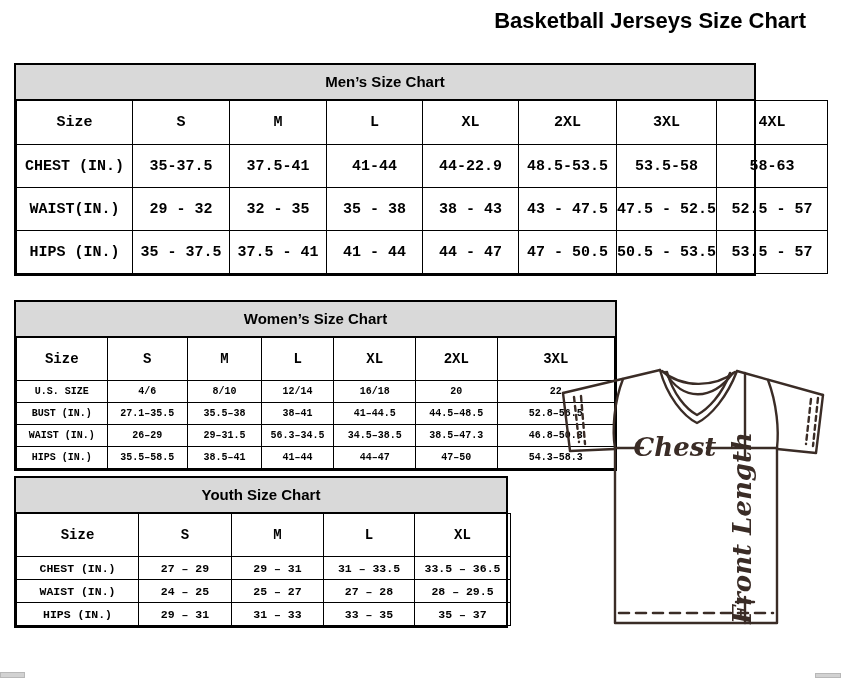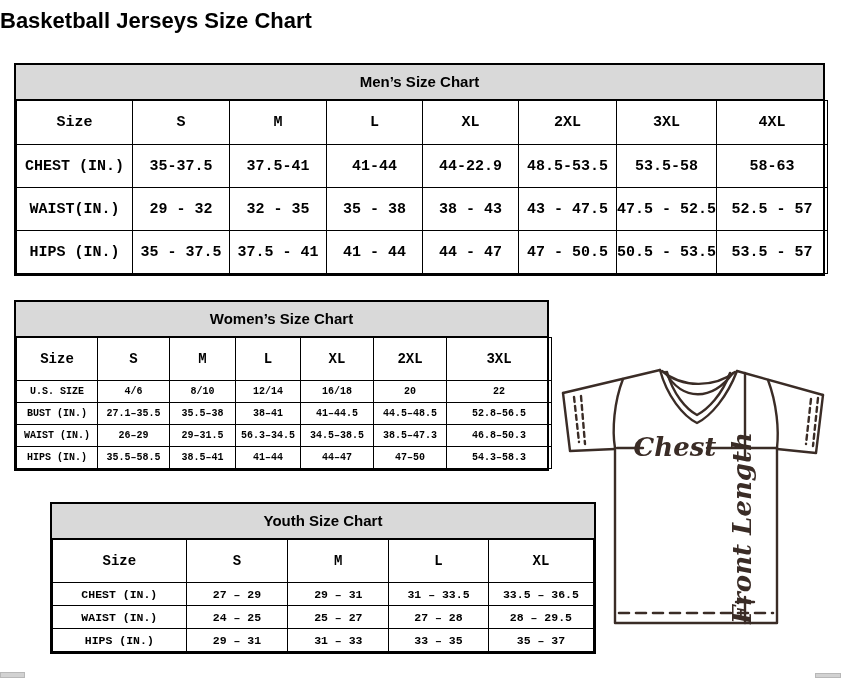--- a/index.html
+++ b/index.html
@@ -3,46 +3,46 @@
 <meta charset="utf-8">
 <style>
   html,body{margin:0;padding:0;}
   body{
     width:843px;height:679px;position:relative;overflow:hidden;
     background:#ffffff;color:#000;
     font-family:"Liberation Sans",sans-serif;
   }
   .page-title{
     position:absolute;top:8px;left:0;width:806px;margin:0;
-    text-align:left;font-size:22px;font-weight:bold;letter-spacing:0;
+    text-align:right;font-size:22px;font-weight:bold;letter-spacing:0;
   }
   .tblwrap{position:absolute;border:2px solid #000;background:#fff;box-sizing:border-box;}
   .section-header{
     background:#d9d9d9;border-bottom:1px solid #000;
     text-align:center;font-weight:bold;font-size:15px;
     height:34px;line-height:34px;
   }
   table.sizes{border-collapse:collapse;table-layout:fixed;width:100%;font-family:Liberation Mono, monospace;}
   table.sizes th,table.sizes td{
     border:1px solid #000;text-align:center;vertical-align:middle;
     font-weight:bold;padding:0;overflow:hidden;white-space:nowrap;
   }
   
-  .mens-wrap{left:14px;top:63px;width:811px;}
+  .mens-wrap{left:14px;top:63px;width:742px;}
   .mens thead tr{height:44px;}
   .mens tbody tr{height:43px;}
   .mens th,.mens td{font-size:15px;}
   
-  .womens-wrap{left:14px;top:300px;width:535px;}
+  .womens-wrap{left:14px;top:300px;width:603px;}
   .womens thead tr{height:43px;}
   .womens thead th{font-size:14px;}
   .womens tbody tr{height:22px;}
   .womens tbody th,.womens tbody td{font-size:10px;}
   
-  .youth-wrap{left:14px;top:502px;width:546px;margin-left:36px;}
+  .youth-wrap{left:14px;top:476px;width:494px;}
   .youth thead tr{height:43px;}
   .youth thead th{font-size:14px;}
   .youth tbody tr{height:23px;}
   .youth tbody th,.youth tbody td{font-size:11.5px;}
   
   .jersey{position:absolute;left:555px;top:360px;}
   .diagram-label{
     font-family:"DejaVu Serif","Liberation Serif",serif;
     font-style:italic;font-weight:bold;
   }

